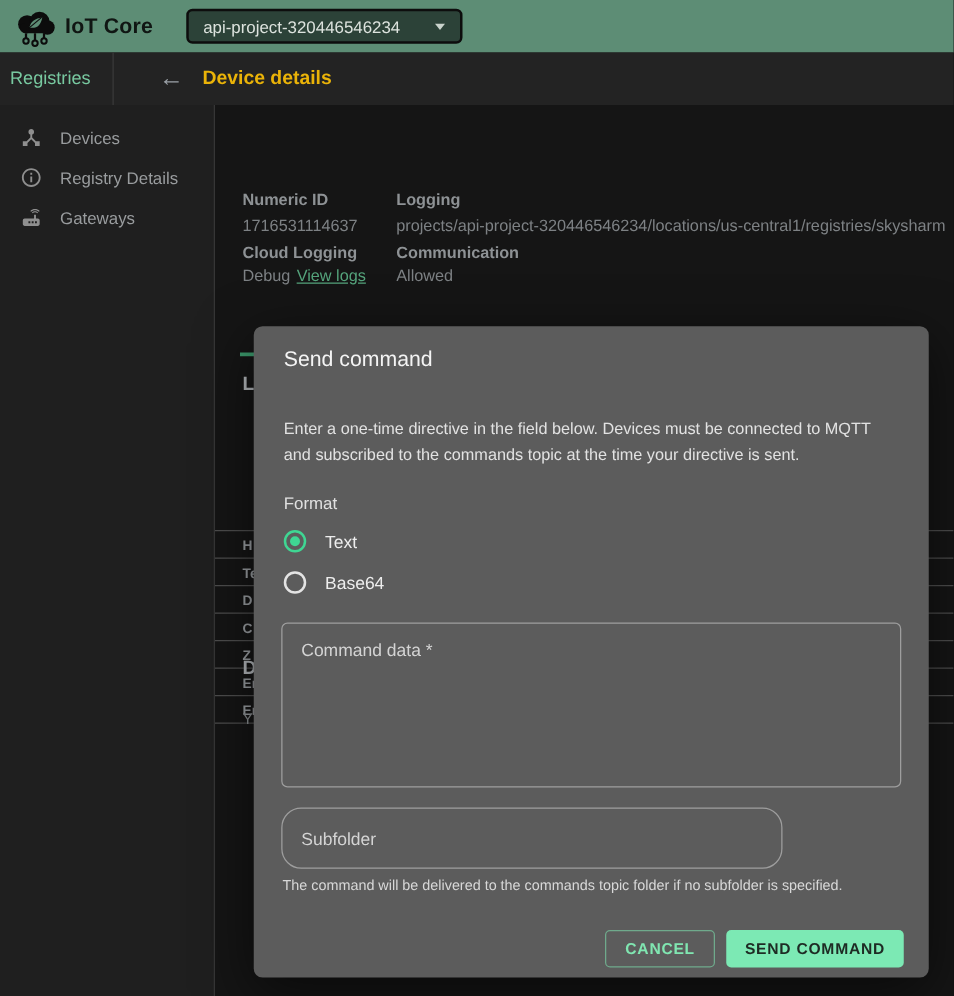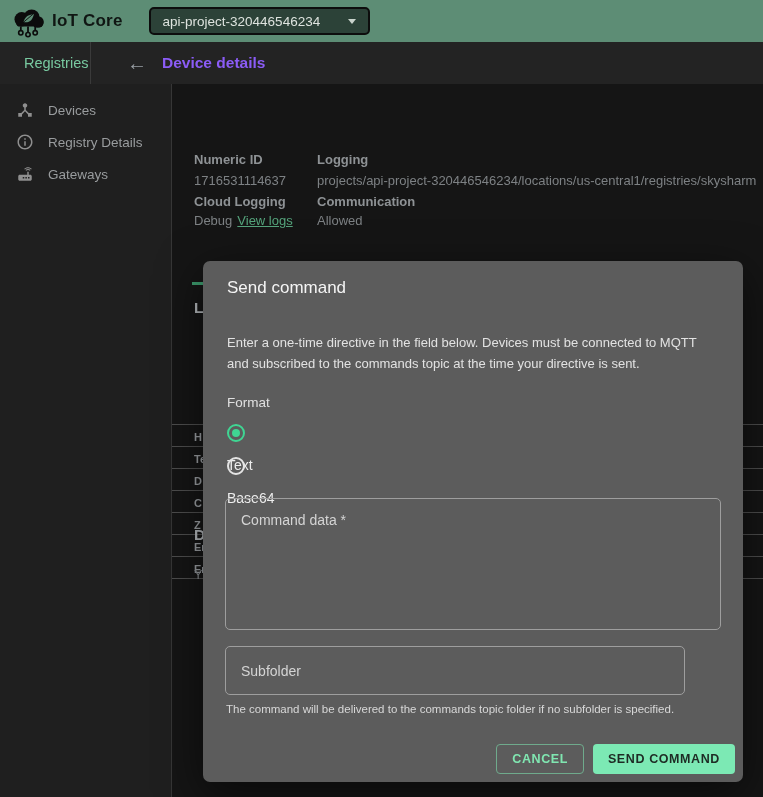--- a/index.html
+++ b/index.html
@@ -11,25 +11,25 @@
   .logo { width:36px; height:34px; margin:2px 6px 0 2px; flex:0 0 auto; }
   .app-name { font-size:17px; font-weight:700; color:#101613; margin-right:26px; letter-spacing:.2px; }
   .project-pill { height:28px; background:#2c4238; border:2px solid #0d0d0d; border-radius:5px;
                   color:#dde3de; font-size:13.5px; display:flex; align-items:center; gap:28px;
                   padding:0 12px; cursor:pointer; }
   .caret { width:0; height:0; border-left:4px solid transparent; border-right:4px solid transparent;
            border-top:5px solid #c9d3cc; }
 
   
   .navbar { height:42px; background:#232323; display:flex; align-items:center; }
-  .nav-left { width:90px; padding-left:24px; }
+  .nav-left { width:90px; padding-left:8px; }
   .registries { color:#78c9a0; font-size:14.5px; cursor:pointer; }
   .nav-divider { width:1px; height:42px; background:#3a3a3a; }
   .back-arrow { margin-left:36px; color:#9aa0a6; font-size:20px; line-height:1; cursor:pointer; }
-  .page-title { margin-left:15px; color:#8b5cf6; font-size:15.5px; font-weight:700; }
+  .page-title { margin-left:15px; color:#eab308; font-size:15.5px; font-weight:700; }
 
   
   .main { display:flex; height:713px; }
   .sidebar { width:172px; background:#1f1f1f; border-right:1px solid #363636; padding-top:10px; }
   .side-item { height:32px; display:flex; align-items:center; padding-left:16px; gap:14px;
                color:#999c9e; font-size:13.5px; cursor:pointer; }
   .side-item svg { width:18px; height:18px; flex:0 0 auto; }
 
   .content { flex:1; position:relative; background:#151515; overflow:hidden; }
   .dev-title { position:absolute; left:22px; top:28px; font-size:16.5px; font-weight:700; color:#8e9295; }
@@ -48,36 +48,36 @@
                   padding:0 0 3px 22px; color:#9b9fa3; font-size:11px; font-weight:700; }
   .bg-par { position:absolute; left:22px; top:484px; font-size:12.5px; color:#8b8f92; }
 
   
   .dialog { position:absolute; left:203px; top:261px; width:540px; height:521px; background:#5c5c5c;
             border-radius:7px; box-shadow:0 12px 45px rgba(0,0,0,.55); z-index:10; }
   .m-title { position:absolute; left:24px; top:17px; font-size:17px; font-weight:500; color:#f4f4f4; }
   .m-desc { position:absolute; left:24px; right:22px; top:72px; font-size:13px; line-height:1.6;
             color:#e2e2e2; }
   .m-format { position:absolute; left:24px; top:134px; font-size:13.5px; color:#e0e0e0; }
-  .radio-row { position:absolute; left:24px; display:flex; align-items:flex-start; gap:15px; cursor:pointer;flex-direction:column; }
+  .radio-row { position:absolute; left:24px; display:flex; align-items:center; gap:15px; cursor:pointer; }
   .rr1 { top:163px; } .rr2 { top:196px; }
   .radio { width:18px; height:18px; border-radius:50%; border:2px solid #e4e4e4; position:relative; }
   .radio.selected { border-color:#3fd693; }
   .radio.selected::after { content:""; position:absolute; left:3px; top:3px; width:8px; height:8px;
                            border-radius:50%; background:#3fd693; }
   .radio-label { font-size:14px; color:#ededed; }
   .m-textarea { position:absolute; left:22px; top:237px; width:496px; height:132px; background:transparent;
                 border:1px solid #9e9e9e; border-radius:5px; resize:none; padding:13px 15px;
                 font-family:"Liberation Sans", sans-serif; font-size:14px; color:#f0f0f0; outline:none; }
-  .m-input { position:absolute; left:22px; top:385px; width:460px; height:49px; background:transparent;
-             border:1px solid #9e9e9e; border-radius:5px; padding:0 15px;
+  .m-input { position:absolute; left:22px; top:385px; width:401px; height:49px; background:transparent;
+             border:1px solid #9e9e9e; border-radius:16px; padding:0 15px;
              font-family:"Liberation Sans", sans-serif; font-size:14px; color:#f0f0f0; outline:none; }
   .m-textarea::placeholder, .m-input::placeholder { color:#d4d4d4; opacity:1; }
   .m-helper { position:absolute; left:23px; top:442px; font-size:11.5px; color:#d8d8d8; }
-  .m-actions { position:absolute; right:8px; top:483px; display:flex; gap:9px; }
+  .m-actions { position:absolute; right:20px; top:483px; display:flex; gap:9px; }
   .btn { height:30px; border-radius:4px; font-family:"Liberation Sans", sans-serif; font-size:12.5px;
          font-weight:700; letter-spacing:.6px; padding:0 15px; cursor:pointer; }
   .btn-cancel { background:transparent; border:1px solid #6faa8c; color:#80e6b1; }
   .btn-send { background:#7ce9b4; border:none; color:#1e2b24; }
 </style>
 </head>
 <body>
 
 <div class="topbar">
   <svg class="logo" viewBox="0 0 40 36">

